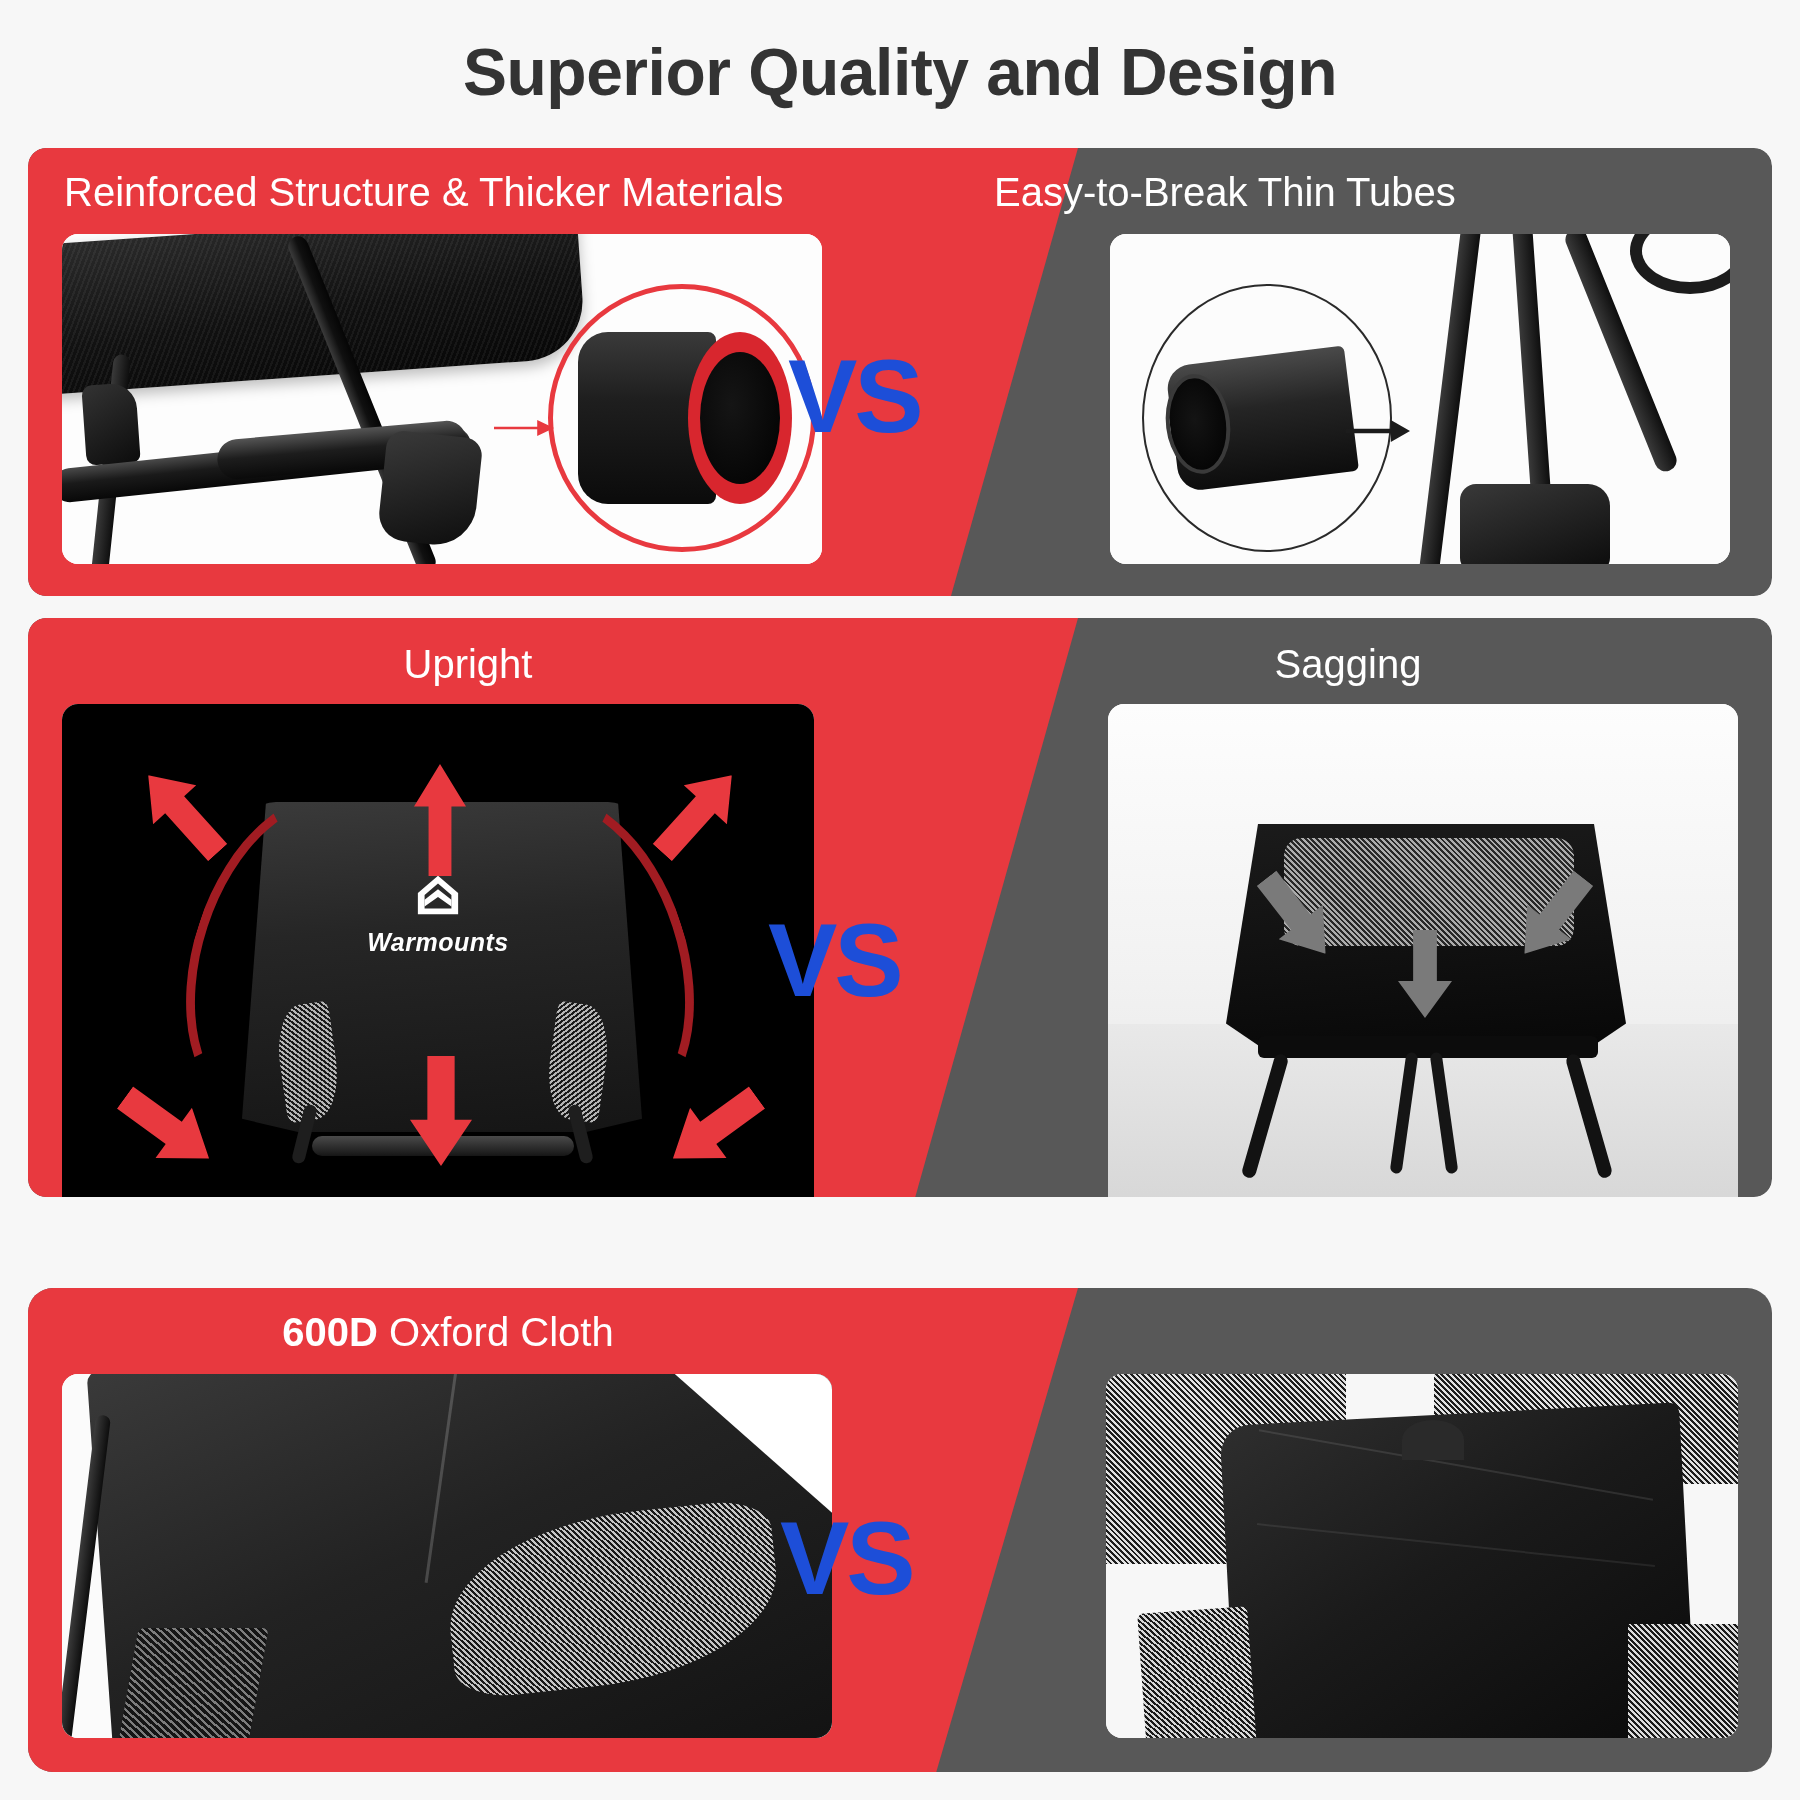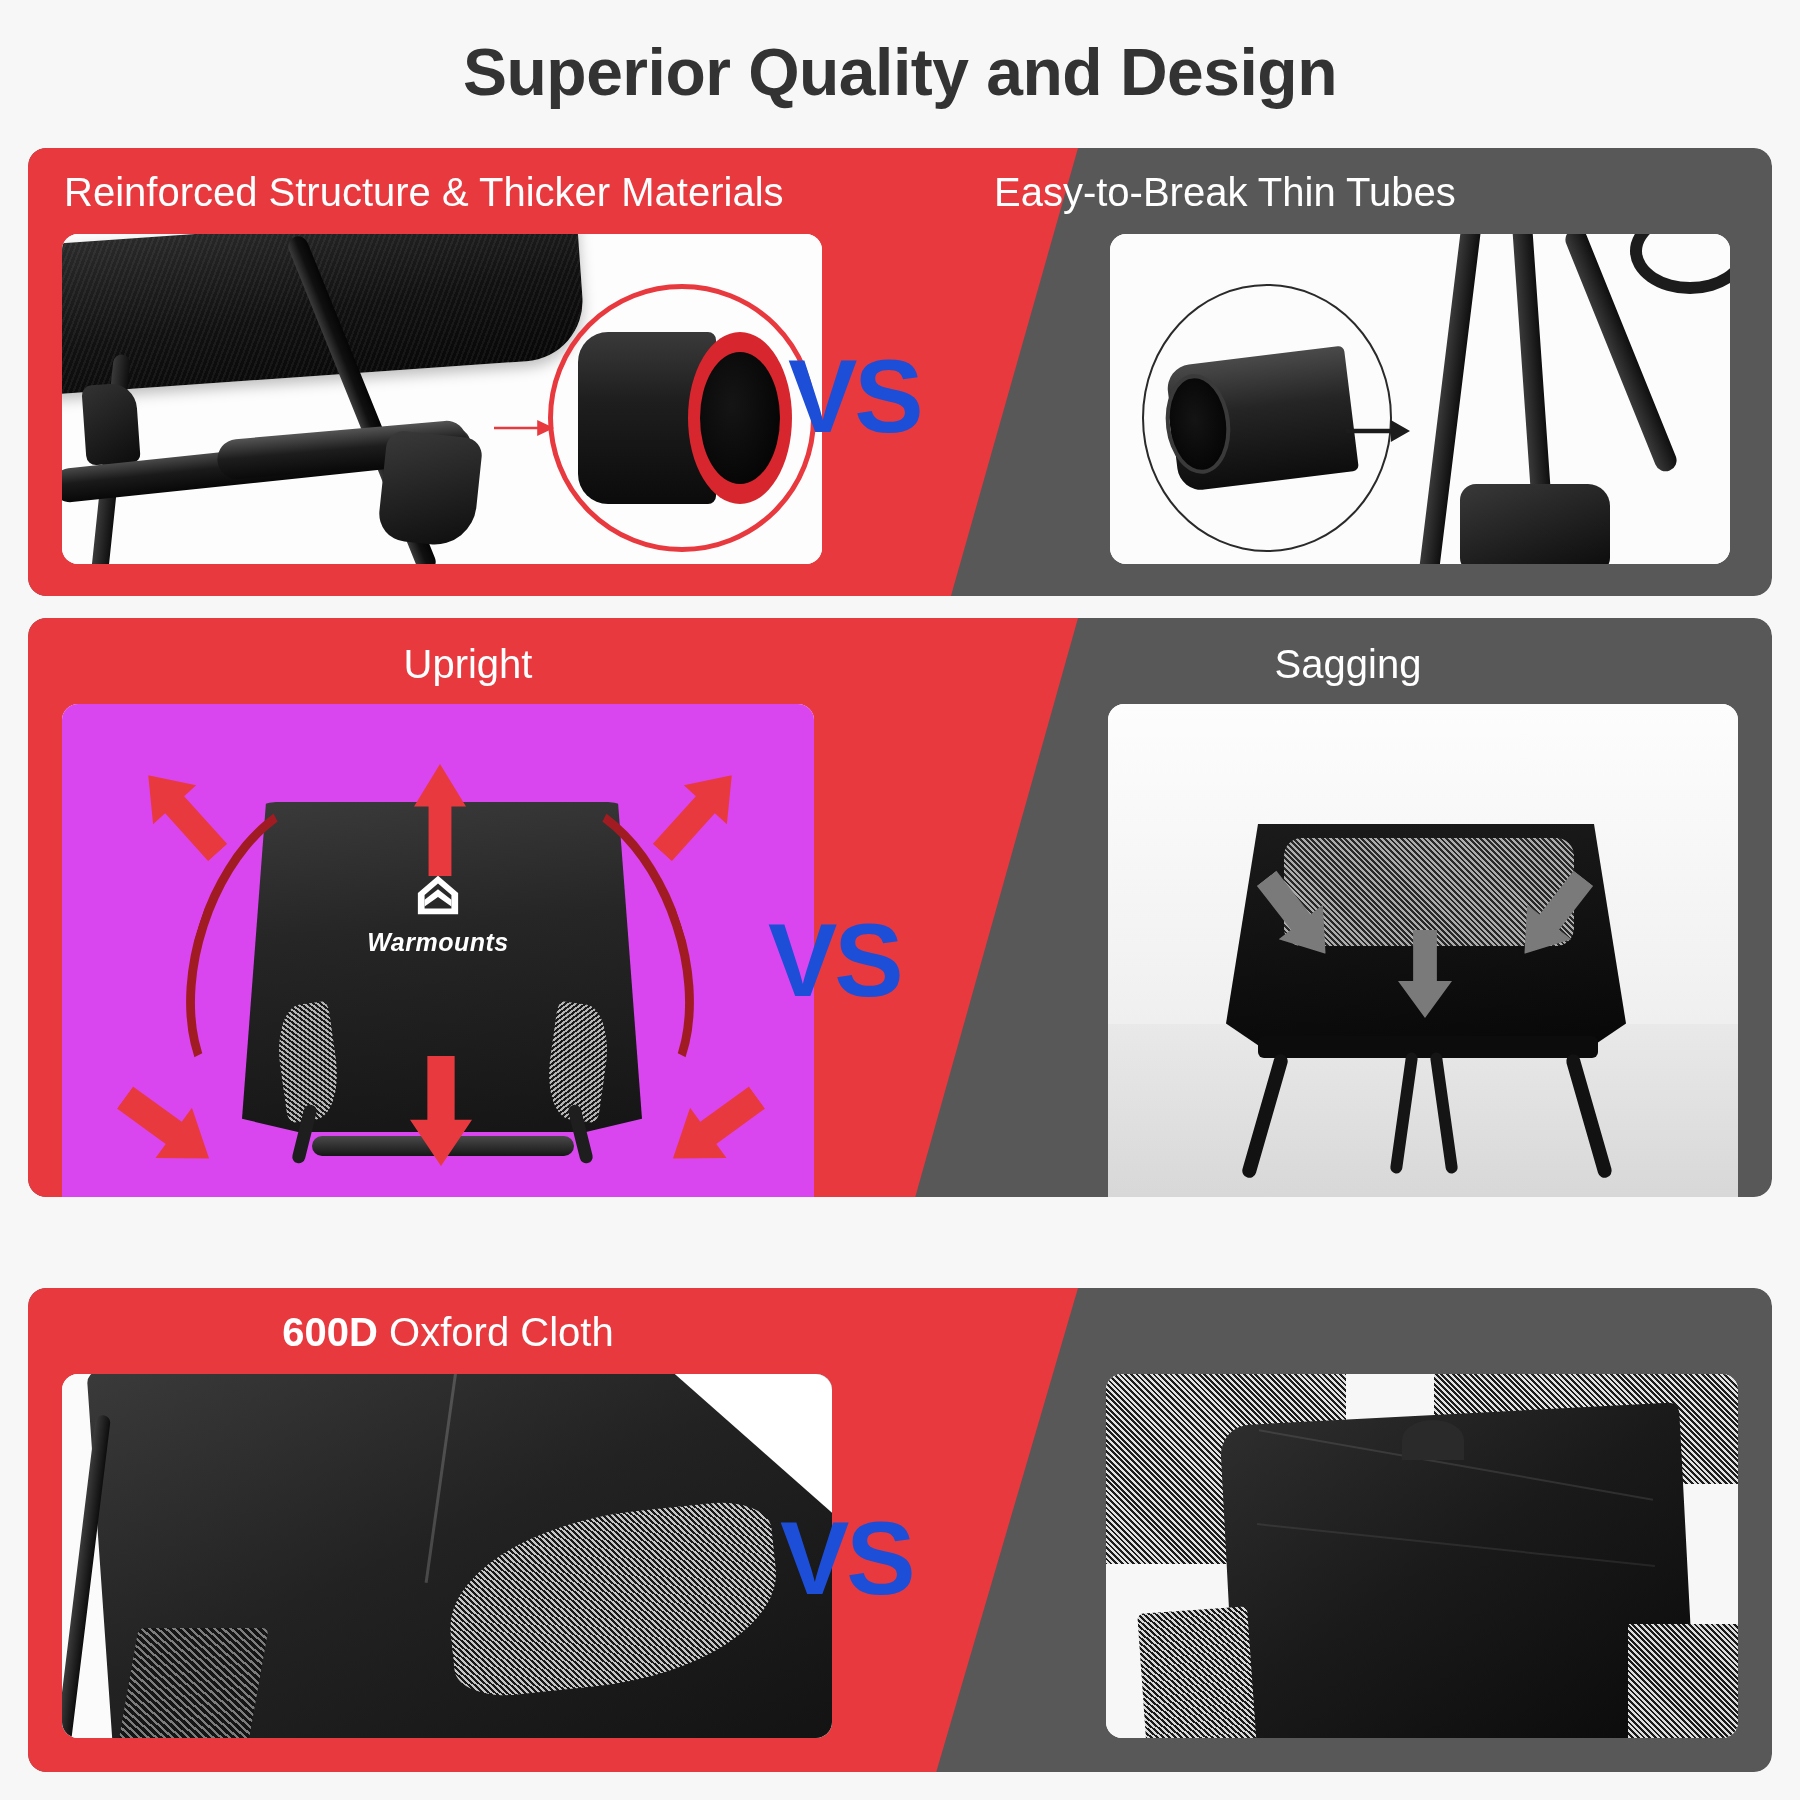--- a/index.html
+++ b/index.html
@@ -35,21 +35,21 @@
   
   .cmp-row {
     position: absolute;
     left: 28px;
     width: 1744px;
     border-radius: 18px;
     overflow: hidden;
   }
   .row-1 { top: 148px;  height: 448px; }
   .row-2 { top: 618px;  height: 579px; }
-  .row-3 { top: 1288px; height: 484px; }
+  .row-3 { top: 1288px; height: 484px; border-radius: 25px; }
 
   
   .panel-con {
     position: absolute;
     inset: 0;
     background: #585858;
     border-radius: 18px;
   }
 
   
@@ -236,21 +236,21 @@
     position:absolute; left: 350px; top: 250px; width: 150px; height: 88px;
     background: linear-gradient(160deg,#393939,#0b0b0b);
     border-radius: 16px 22px 14px 14px;
   }
   .r1r-wheel {
     position:absolute; left: 520px; top: -26px; width: 120px; height: 86px;
     border: 12px solid #1c1c1c; border-radius: 50%;
   }
 
   
-  .r2l-bg { background: #d946ef; }
+  .r2l-bg { background: #000000; }
   .r2l-chair {
     position: absolute; left: 180px; top: 98px; width: 400px; height: 330px;
     background: linear-gradient(175deg,#3a3a3a 0%,#262626 38%,#151515 100%);
     border-radius: 34px 34px 6px 6px;
     clip-path: polygon(6% 0, 94% 0, 100% 96%, 86% 100%, 14% 100%, 0 96%);
   }
   .r2l-mesh-l {
     position:absolute; left: 218px; top: 300px; width: 56px; height: 116px;
     background: repeating-linear-gradient(45deg,#cfcfcf 0 2px,#1a1a1a 2px 4px);
     border-radius: 50% 10% 50% 10%; transform: rotate(-8deg); opacity:.85;

